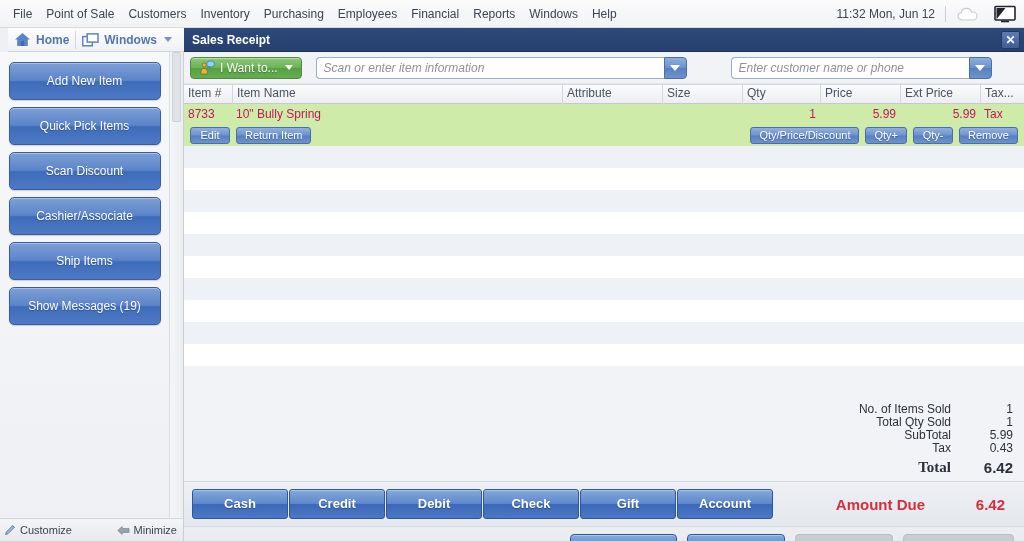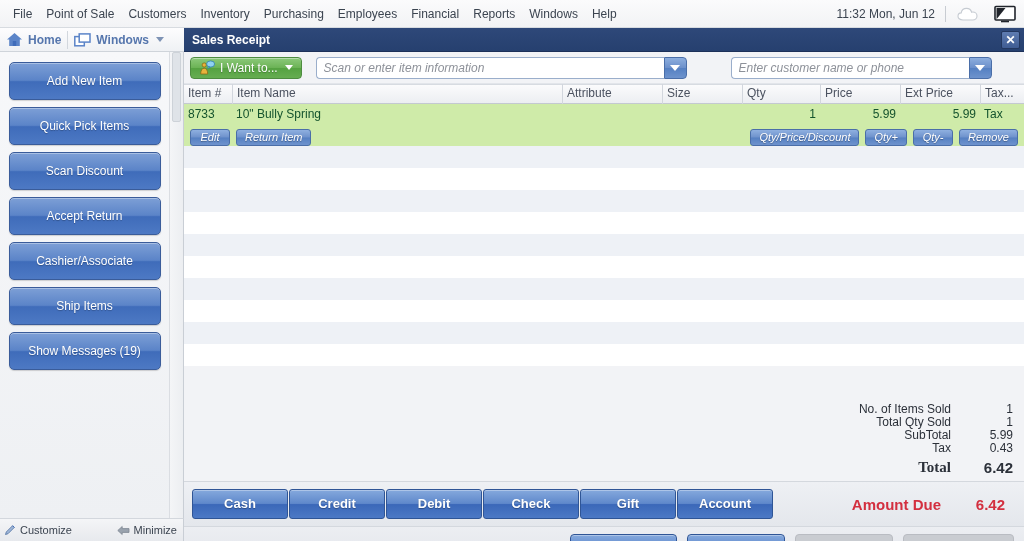--- a/index.html
+++ b/index.html
@@ -27,21 +27,21 @@
   .menubar-right {
     margin-left: auto; display: flex; align-items: center; gap: 0; padding-right: 8px;
   }
   .clock { color: #3b4450; font-size: 12px; padding-right: 10px; }
   .mb-sep { width: 1px; height: 16px; background: #c8ccd2; margin-right: 10px; }
   .cloud-icon { width: 26px; height: 18px; position: relative; margin-right: 12px; }
   .monitor-icon { width: 22px; height: 18px; position: relative; }
 
   
   .toolbar {
-    position: absolute; left: 0; top: 28px; width: 186px; height: 24px;
+    position: absolute; left: 8px; top: 28px; width: 186px; height: 24px;
     background: linear-gradient(to bottom, #fdfdfe 0%, #eff1f4 100%);
     border-bottom: 1px solid #cfd4da;
     display: flex; align-items: center;
   }
   .tb-btn {
     display: flex; align-items: center; gap: 5px; height: 24px; padding: 0 6px;
     color: #5576ad; font-weight: bold; font-size: 12px; cursor: default;
   }
   .tb-sep { width: 1px; height: 18px; background: #d2d7dd; }
   .home-icon { width: 17px; height: 15px; position: relative; }
@@ -173,28 +173,28 @@
   .c-name   { width: 330px; }
   .c-attr   { width: 100px; }
   .c-size   { width: 80px; }
   .c-qty    { width: 78px; text-align: right; }
   .c-price  { width: 80px; text-align: right; }
   .c-ext    { width: 80px; text-align: right; }
   .c-tax    { width: 42px; }
 
   .grid-row {
     display: flex; height: 20px; align-items: center;
-    font-size: 12px; color: #14532d;
+    font-size: 12px; color: #be185d;
   }
   .grid-row.sel { background: #cfeba9; }
   .gc { padding: 0 4px; height: 20px; line-height: 20px; overflow: hidden; white-space: nowrap; }
 
   .row-actions {
-    display: flex; align-items: flex-end; height: 22px; background: #cfeba9;
-    padding: 0 6px; gap: 6px; font-style: italic;
+    display: flex; align-items: center; height: 22px; background: #cfeba9;
+    padding: 0 6px; gap: 6px;
   }
   .mini-btn {
     height: 17px; min-width: 40px; padding: 0 8px;
     border: 1px solid #4a6ea8; border-radius: 3px;
     background: linear-gradient(to bottom,#8fb0e0 0%, #6e92cc 48%, #5580c2 52%, #6e93cd 100%);
     color: #ffffff; font-size: 11px; line-height: 15px; text-align: center;
     cursor: pointer; text-shadow: 0 1px 1px rgba(0,0,0,0.3);
   }
   .row-actions .spacer { flex: 1; }
 
@@ -225,21 +225,21 @@
   .pay-btn {
     width: 96px; height: 30px; margin-right: 1px;
     border: 1px solid #2f5596; border-radius: 3px;
     background: linear-gradient(to bottom,#85a9dd 0%, #5f88cb 48%, #3b68b9 52%, #4c79c5 100%);
     color: #ffffff; font-size: 13px; font-weight: bold;
     text-align: center; line-height: 28px; cursor: pointer;
     text-shadow: 0 1px 1px rgba(0,0,0,0.3);
     box-shadow: inset 0 1px 0 rgba(255,255,255,0.33);
   }
   .amount-due {
-    margin-left: auto; display: flex; align-items: center; gap: 24px;
+    margin-left: auto; display: flex; align-items: center; gap: 40px;
     color: #d32f3f; font-size: 15px; font-weight: bold; padding-right: 11px;
   }
   .amount-val { min-width: 40px; text-align: right; }
 
   
   .action-bar {
     position: absolute; left: 0; right: 0; top: 498px; height: 43px;
     background: linear-gradient(to bottom,#eceef2 0%, #e1e4ea 100%);
     border-top: 1px solid #d4d8de;
     display: flex; align-items: center; justify-content: flex-end;
@@ -317,21 +317,20 @@
       </span>
       <span>Windows</span>
       <span class="caret-down"></span>
     </div>
   </div>
 
   <div class="sidebar">
     <div class="side-btn">Add New Item</div>
     <div class="side-btn">Quick Pick Items</div>
     <div class="side-btn">Scan Discount</div>
-    <div class="side-btn">Accept Return</div>
     <div class="side-btn">Cashier/Associate</div>
     <div class="side-btn">Ship Items</div>
     <div class="side-btn">Show Messages (19)</div>
   </div>
   <div class="side-gutter">
     <div class="thumb"></div>
   </div>
 
   <div class="statusbar">
     <div class="st-item customize">

